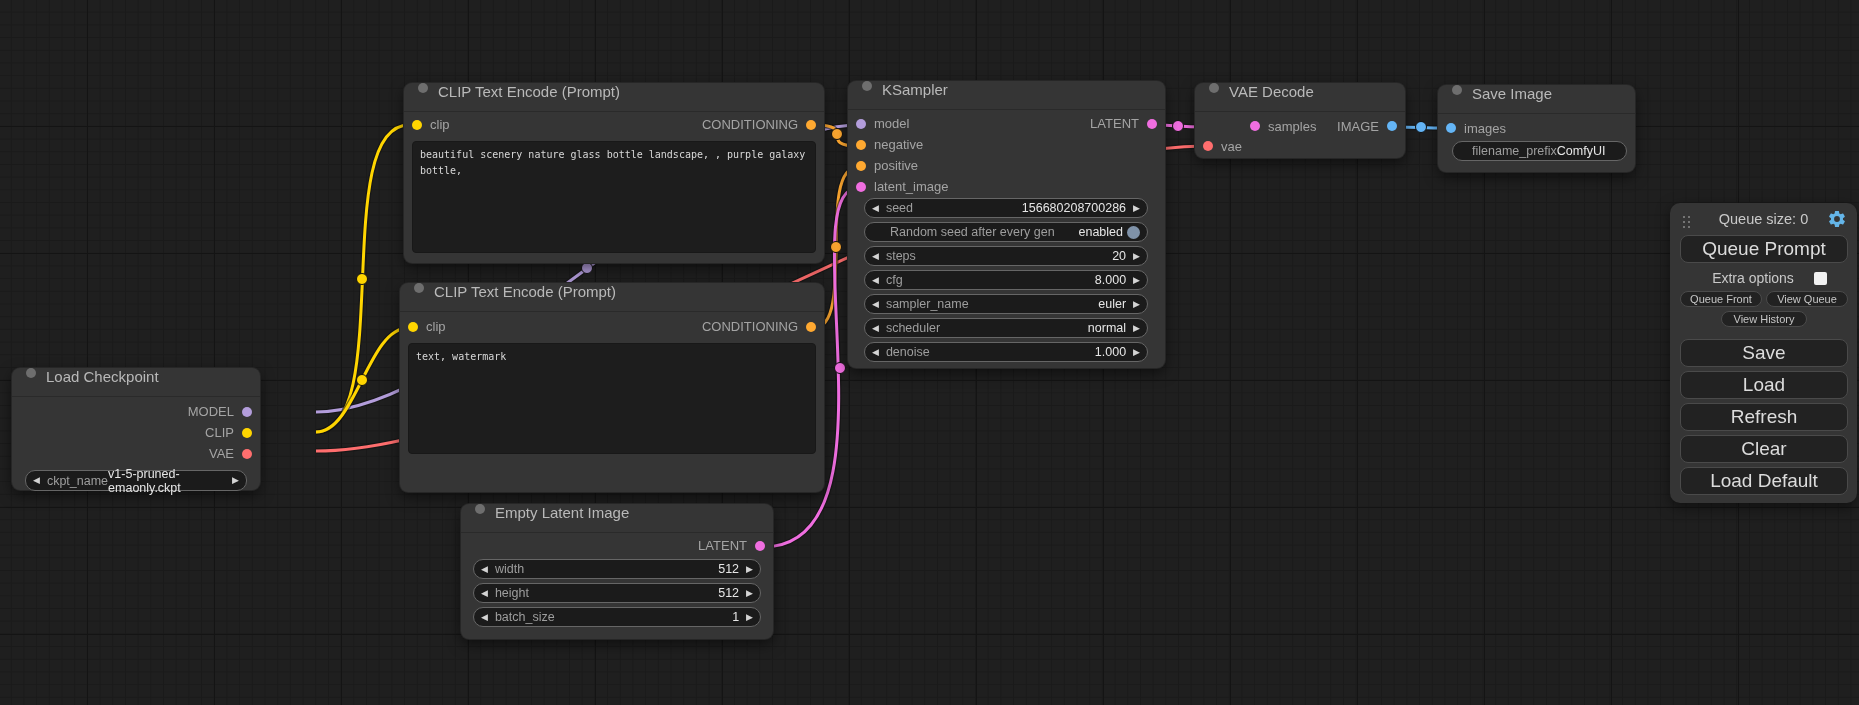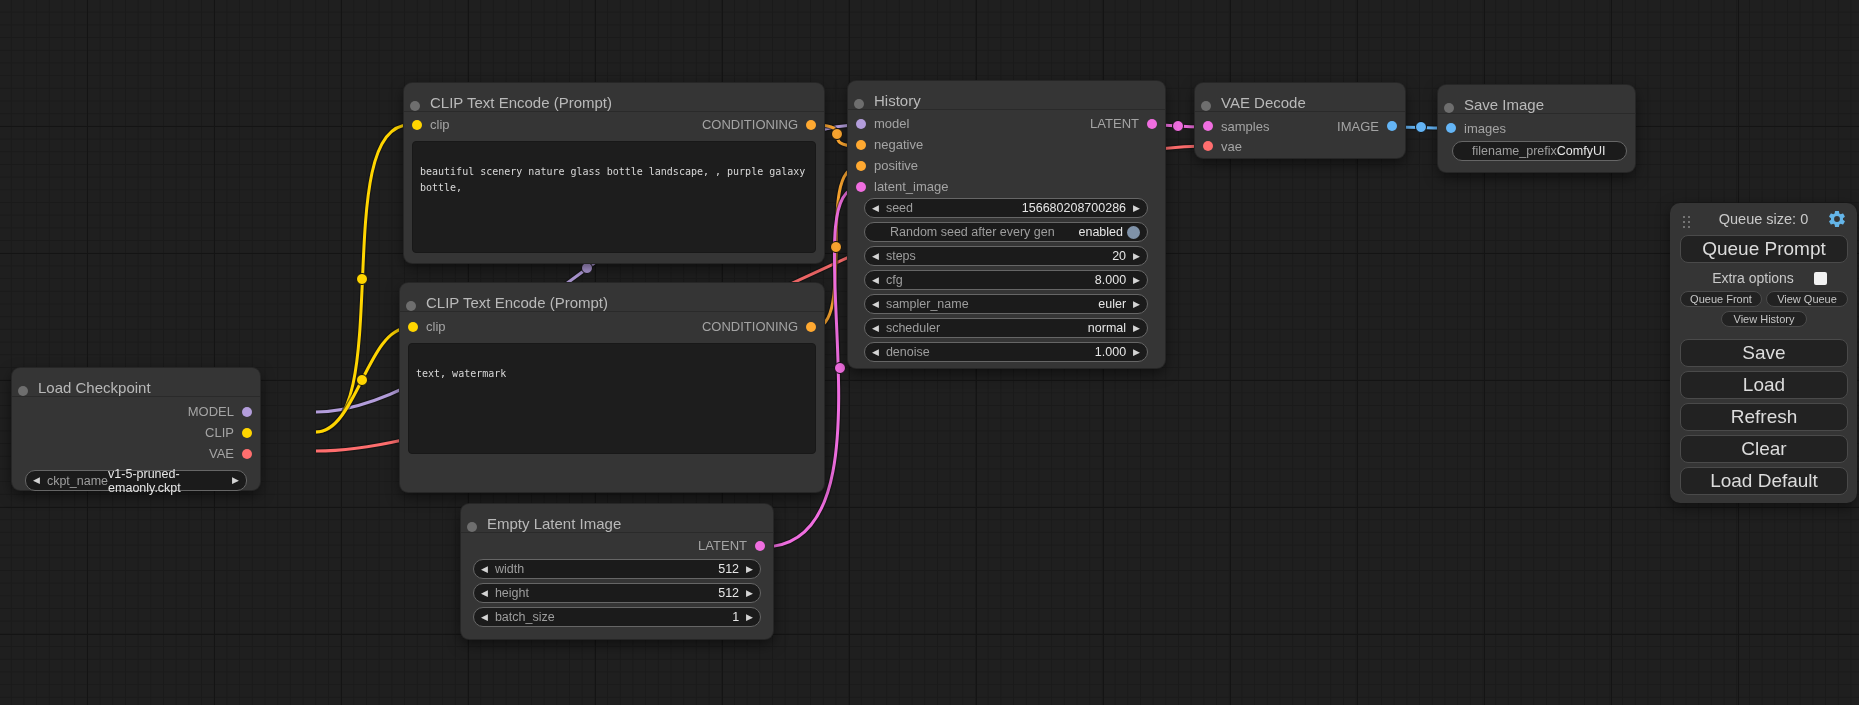--- a/index.html
+++ b/index.html
@@ -18,21 +18,21 @@
   }
   #wires { position:absolute; left:0; top:0; z-index:1; pointer-events:none; }
   .wire-shadow { fill:none; stroke:#101010; stroke-width:5.5; opacity:.55; }
   .wire { fill:none; stroke-width:3; }
   .node {
     position:absolute; z-index:2; background:#353535; border-radius:8px;
     box-shadow:0 0 0 1px #262626, 0 5px 14px rgba(0,0,0,.55);
     color:#a8a8a8;
   }
   .node-title {
-    height:29px; display:flex; align-items:flex-end; padding-left:6px;
+    height:29px; display:flex; align-items:flex-start; padding-left:14px;
     border-bottom:1px solid #2a2a2a; color:#b9b9b9; font-size:15px;
     border-radius:8px 8px 0 0;
   }
   .title-dot { width:10px; height:10px; border-radius:50%; background:#6e6e6e; margin-right:10px; flex:0 0 auto; }
   .port-row { display:flex; align-items:center; height:21px; font-size:13px; color:#a4a4a4; padding:0 4px; }
   .pdot { width:10px; height:10px; border-radius:50%; flex:0 0 auto; }
   .pdot.in { margin:0 8px 0 4px; }
   .pdot.out { margin:0 4px 0 8px; }
   .spacer { flex:1; }
   .out-label { color:#a4a4a4; }
@@ -42,21 +42,21 @@
     margin:0 0 4px 0; color:#9e9e9e;
   }
   .widget .arr { font-size:9px; color:#d4d4d4; line-height:1; }
   .widget .wlabel { margin-left:7px; color:#9e9e9e; }
   .widget .wvalue { margin-left:auto; margin-right:7px; color:#e6e6e6; }
   .widget.no-arrows .wvalue { margin-right:4px; }
   .toggle-circle { width:13px; height:13px; border-radius:50%; flex:0 0 auto; }
   .prompt-box {
     background:#1d1d1d; border:1px solid #181818; border-radius:4px;
     font-family:"DejaVu Sans Mono", monospace; font-size:10px; line-height:1.55;
-    color:#d8d8d8; padding:22px 7px; white-space:pre-wrap; word-break:break-word;
+    color:#d8d8d8; padding:5px 7px; white-space:pre-wrap; word-break:break-word;
   }
   
   .qpanel {
     position:absolute; z-index:3; left:1670px; top:203px; width:187px; height:300px;
     background:#353535; border-radius:10px; box-shadow:0 4px 14px rgba(0,0,0,.5);
   }
   .qbtn {
     position:absolute; left:10px; width:168px; height:28px;
     background:#222; border:1px solid #4a4a4a; border-radius:8px;
     color:#dcdcdc; font-size:19px; display:flex; align-items:center; justify-content:center;
@@ -205,21 +205,21 @@
         <span class="wlabel">batch_size</span>
         <span class="wvalue">1</span>
         <span class="arr">▶</span>
       </div>
     </div>
   </div>
 
   <div class="node" style="left:848px; top:81px; width:317px; height:287px;">
     <div class="node-title">
       <span class="title-dot"></span>
-      <span>History</span>
+      <span>KSampler</span>
     </div>
     <div style="margin-top:3px;">
       <div class="port-row">
         <span class="pdot in" style="background-color: rgb(179, 157, 219);"></span>
         <span>model</span>
         <span class="spacer"></span>
         <span class="out-label">LATENT</span>
         <span class="pdot out" style="background-color: rgb(240, 110, 224);"></span>
       </div>
       <div class="port-row">
@@ -279,21 +279,21 @@
       </div>
     </div>
   </div>
 
   <div class="node" style="left:1195px; top:83px; width:210px; height:75px;">
     <div class="node-title">
       <span class="title-dot"></span>
       <span>VAE Decode</span>
     </div>
     <div style="margin-top:4px;">
-      <div class="port-row" style="height:20px;">
+      <div class="port-row" style="height:20px;margin-left:47px;">
         <span class="pdot in" style="background-color: rgb(240, 110, 224);"></span>
         <span>samples</span>
         <span class="spacer"></span>
         <span class="out-label">IMAGE</span>
         <span class="pdot out" style="background-color: rgb(100, 181, 246);"></span>
       </div>
       <div class="port-row" style="height:20px;">
         <span class="pdot in" style="background-color: rgb(255, 110, 110);"></span>
         <span>vae</span>
       </div>

